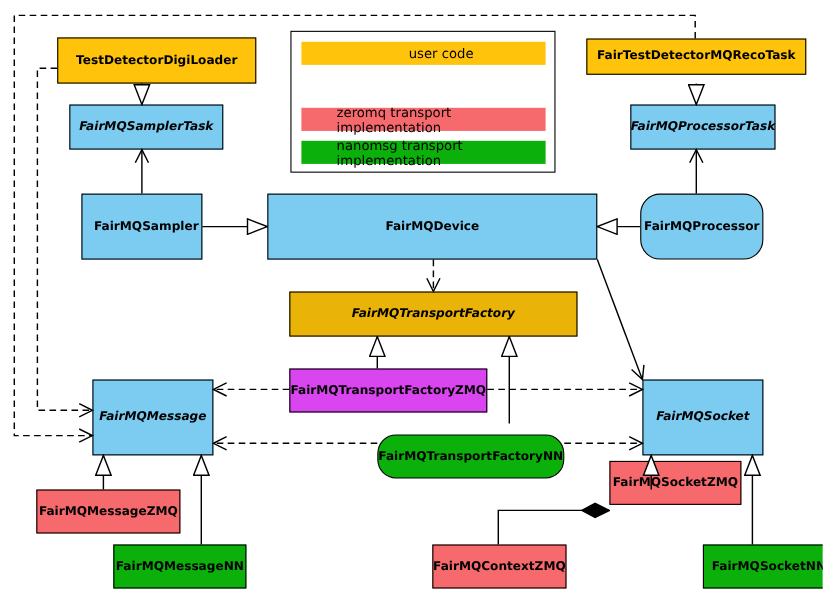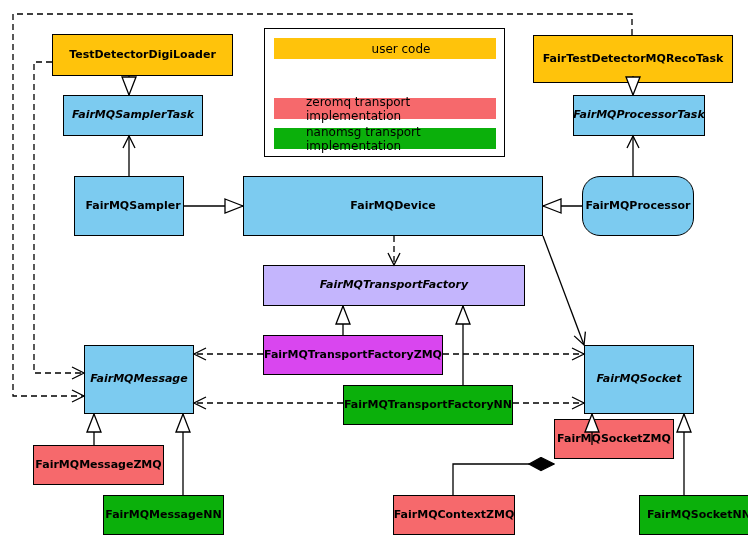--- a/index.html
+++ b/index.html
@@ -50,29 +50,29 @@
 </head>
 <body>
 
 <div id="stage" style="background: rgb(255, 255, 255);">
   <div id="legend-box" style="left: 264px; top: 28px; width: 241px; height: 129px;">
       <div class="legend-bar" style="left: 9px; top: 9px; width: 222px; height: 21px; background: rgb(255, 195, 11);">user code</div>
       <div class="legend-bar" style="left: 9px; top: 69px; width: 222px; height: 21px; background: rgb(246, 105, 108);">zeromq transport implementation</div>
       <div class="legend-bar" style="left: 9px; top: 99px; width: 222px; height: 21px; background: rgb(11, 176, 11);">nanomsg transport implementation</div>
     </div>
 <div class="node" style="left: 52px; top: 34px; width: 181px; height: 42px; background: rgb(255, 195, 11);">TestDetectorDigiLoader</div>
-    <div class="node" style="left: 533px; top: 35px; width: 200px; height: 48px; background: rgb(255, 195, 11);">FairTestDetectorMQRecoTask</div>
+    <div class="node" style="left: 533px; top: 35px; width: 200px; height: 33px; background: rgb(255, 195, 11);">FairTestDetectorMQRecoTask</div>
     <div class="node italic" style="left: 63px; top: 95px; width: 140px; height: 41px; background: rgb(124, 203, 240);">FairMQSamplerTask</div>
     <div class="node italic" style="left: 573px; top: 95px; width: 132px; height: 41px; background: rgb(124, 203, 240);">FairMQProcessorTask</div>
     <div class="node" style="left: 74px; top: 176px; width: 110px; height: 60px; background: rgb(124, 203, 240); padding-left: 10px;">FairMQSampler</div>
     <div class="node" style="left: 243px; top: 176px; width: 300px; height: 60px; background: rgb(124, 203, 240);">FairMQDevice</div>
     <div class="node" style="left: 582px; top: 176px; width: 112px; height: 60px; background: rgb(124, 203, 240); border-radius: 18px;">FairMQProcessor</div>
-    <div class="node italic" style="left: 263px; top: 265px; width: 262px; height: 41px; background: #c4b5fd;">FairMQTransportFactory</div>
+    <div class="node italic" style="left: 263px; top: 265px; width: 262px; height: 41px; background: #eab308;">FairMQTransportFactory</div>
     <div class="node" style="left: 263px; top: 335px; width: 180px; height: 40px; background: #d946ef;">FairMQTransportFactoryZMQ</div>
-    <div class="node" style="left: 343px; top: 385px; width: 170px; height: 40px; background: rgb(11, 176, 11);">FairMQTransportFactoryNN</div>
+    <div class="node" style="left: 343px; top: 395px; width: 170px; height: 40px; background: rgb(11, 176, 11); border-radius: 17px;">FairMQTransportFactoryNN</div>
     <div class="node italic" style="left: 84px; top: 345px; width: 110px; height: 69px; background: rgb(124, 203, 240);">FairMQMessage</div>
     <div class="node italic" style="left: 584px; top: 345px; width: 110px; height: 69px; background: rgb(124, 203, 240);">FairMQSocket</div>
     <div class="node" style="left: 33px; top: 445px; width: 131px; height: 40px; background: rgb(246, 105, 108);">FairMQMessageZMQ</div>
     <div class="node" style="left: 103px; top: 495px; width: 121px; height: 40px; background: rgb(11, 176, 11);">FairMQMessageNN</div>
     <div class="node" style="left: 393px; top: 495px; width: 122px; height: 40px; background: rgb(246, 105, 108);">FairMQContextZMQ</div>
     <div class="node" style="left: 554px; top: 419px; width: 120px; height: 40px; background: rgb(246, 105, 108);">FairMQSocketZMQ</div>
     <div class="node" style="left: 603px; top: 495px; width: 120px; height: 40px; background: rgb(11, 176, 11); margin-left: 36px;">FairMQSocketNN</div>
     <svg id="edges" width="748" height="549">
       <defs>
         <marker id="m-triangle" viewBox="0 0 20 16" markerWidth="20" markerHeight="16" refX="19" refY="8" orient="auto" markerUnits="userSpaceOnUse">

